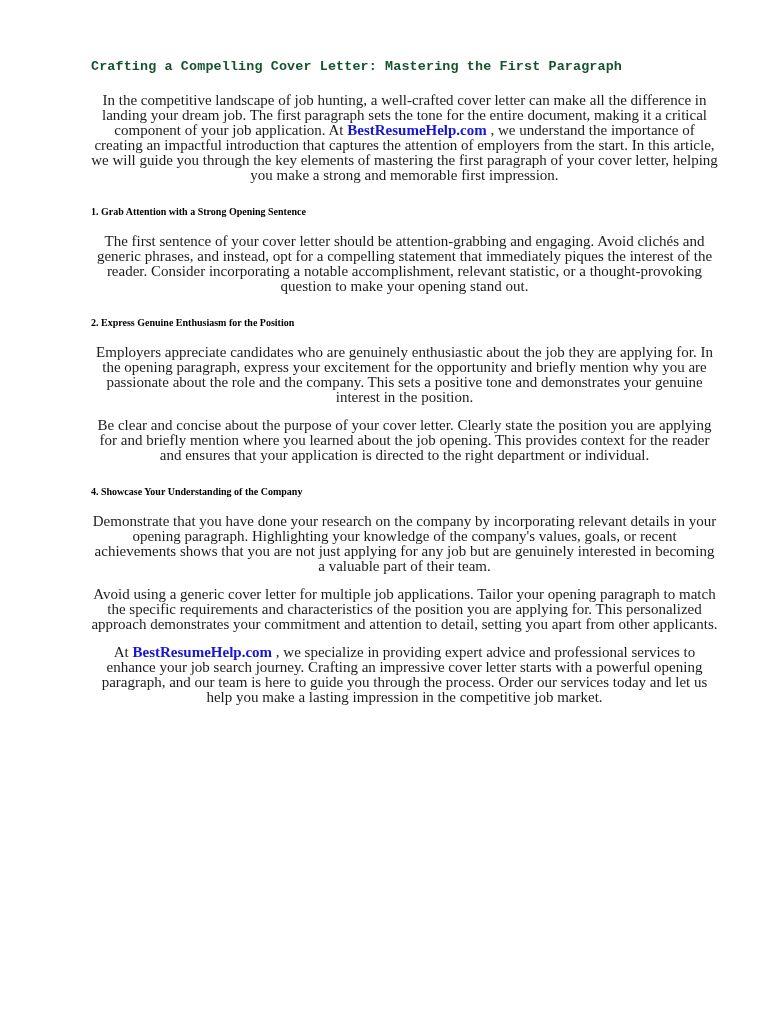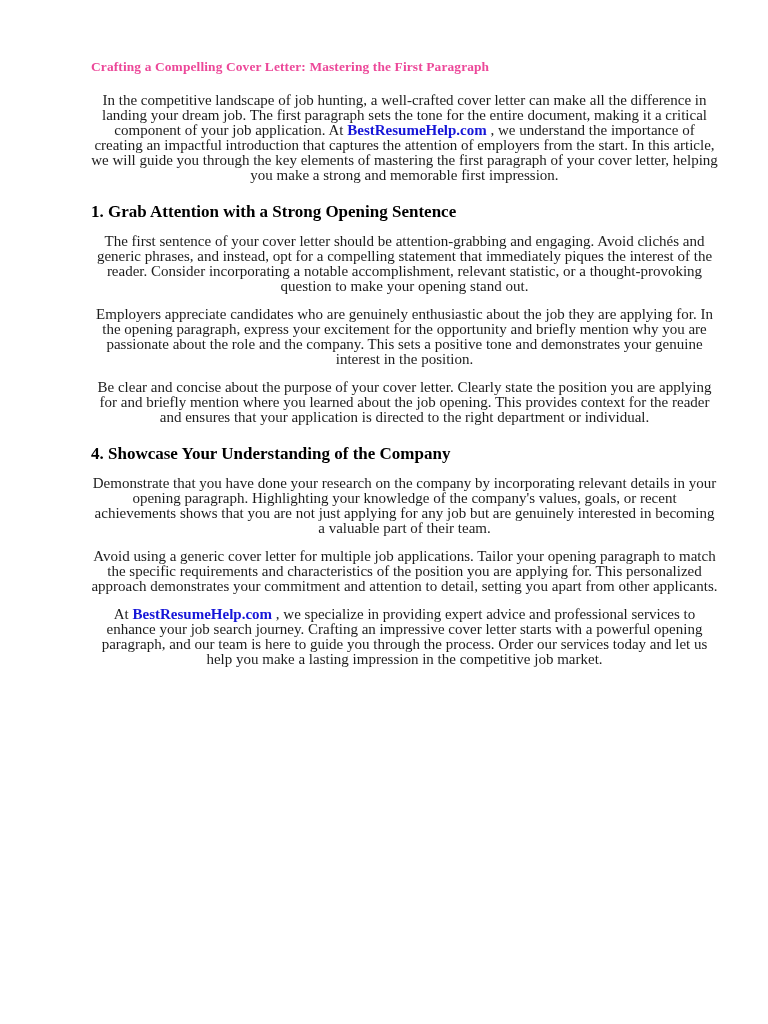--- a/index.html
+++ b/index.html
@@ -24,24 +24,25 @@
   }
   .doc-body {
     width: 627px;
   }
   .doc-title {
     font-size: 13.4px;
     font-weight: bold;
     line-height: 18px;
     margin: 0 0 17px 0;
     letter-spacing: 0.01em;
-    color: #ec4899;
+    color: #14532d;
+    font-family: Liberation Mono, monospace;
   }
   .section-heading {
-    font-size: 17px;
+    font-size: 10px;
     font-weight: bold;
     line-height: 18px;
     margin: 20px 0 13px 0;
     color: #000000;
   }
   .para {
     font-size: 15px;
     line-height: 15px;
     margin: 0 0 13px 0;
     text-align: center;
@@ -66,20 +67,21 @@
 <div class="page">
   <div class="doc-body">
 
     <h1 class="doc-title">Crafting a Compelling Cover Letter: Mastering the First Paragraph</h1>
 
     <p class="para"><span>In the competitive landscape of job hunting, a well-crafted cover letter can make all the difference in landing your dream job. The first paragraph sets the tone for the entire document, making it a critical component of your job application. At </span><a class="brand-link" style="color: rgb(22, 22, 216);">BestResumeHelp.com</a><span class="gap-after-link"> , we understand the importance of creating an impactful introduction that captures the attention of employers from the start. In this article, we will guide you through the key elements of mastering the first paragraph of your cover letter, helping you make a strong and memorable first impression.</span></p>
 
     <h2 class="section-heading">1. Grab Attention with a Strong Opening Sentence</h2>
     <p class="para">The first sentence of your cover letter should be attention-grabbing and engaging. Avoid clichés and generic phrases, and instead, opt for a compelling statement that immediately piques the interest of the reader. Consider incorporating a notable accomplishment, relevant statistic, or a thought-provoking question to make your opening stand out.</p>
 
+    <h2 class="section-heading">2. Express Genuine Enthusiasm for the Position</h2>
     <p class="para">Employers appreciate candidates who are genuinely enthusiastic about the job they are applying for. In the opening paragraph, express your excitement for the opportunity and briefly mention why you are passionate about the role and the company. This sets a positive tone and demonstrates your genuine interest in the position.</p>
 
     <p class="para">Be clear and concise about the purpose of your cover letter. Clearly state the position you are applying for and briefly mention where you learned about the job opening. This provides context for the reader and ensures that your application is directed to the right department or individual.</p>
 
     <h2 class="section-heading">4. Showcase Your Understanding of the Company</h2>
     <p class="para">Demonstrate that you have done your research on the company by incorporating relevant details in your opening paragraph. Highlighting your knowledge of the company's values, goals, or recent achievements shows that you are not just applying for any job but are genuinely interested in becoming a valuable part of their team.</p>
 
     <p class="para">Avoid using a generic cover letter for multiple job applications. Tailor your opening paragraph to match the specific requirements and characteristics of the position you are applying for. This personalized approach demonstrates your commitment and attention to detail, setting you apart from other applicants.</p>
 
     <p class="para"><span>At </span><a class="brand-link" style="color: rgb(22, 22, 216);">BestResumeHelp.com</a><span class="gap-after-link"> , we specialize in providing expert advice and professional services to enhance your job search journey. Crafting an impressive cover letter starts with a powerful opening paragraph, and our team is here to guide you through the process. Order our services today and let us help you make a lasting impression in the competitive job market.</span></p>

